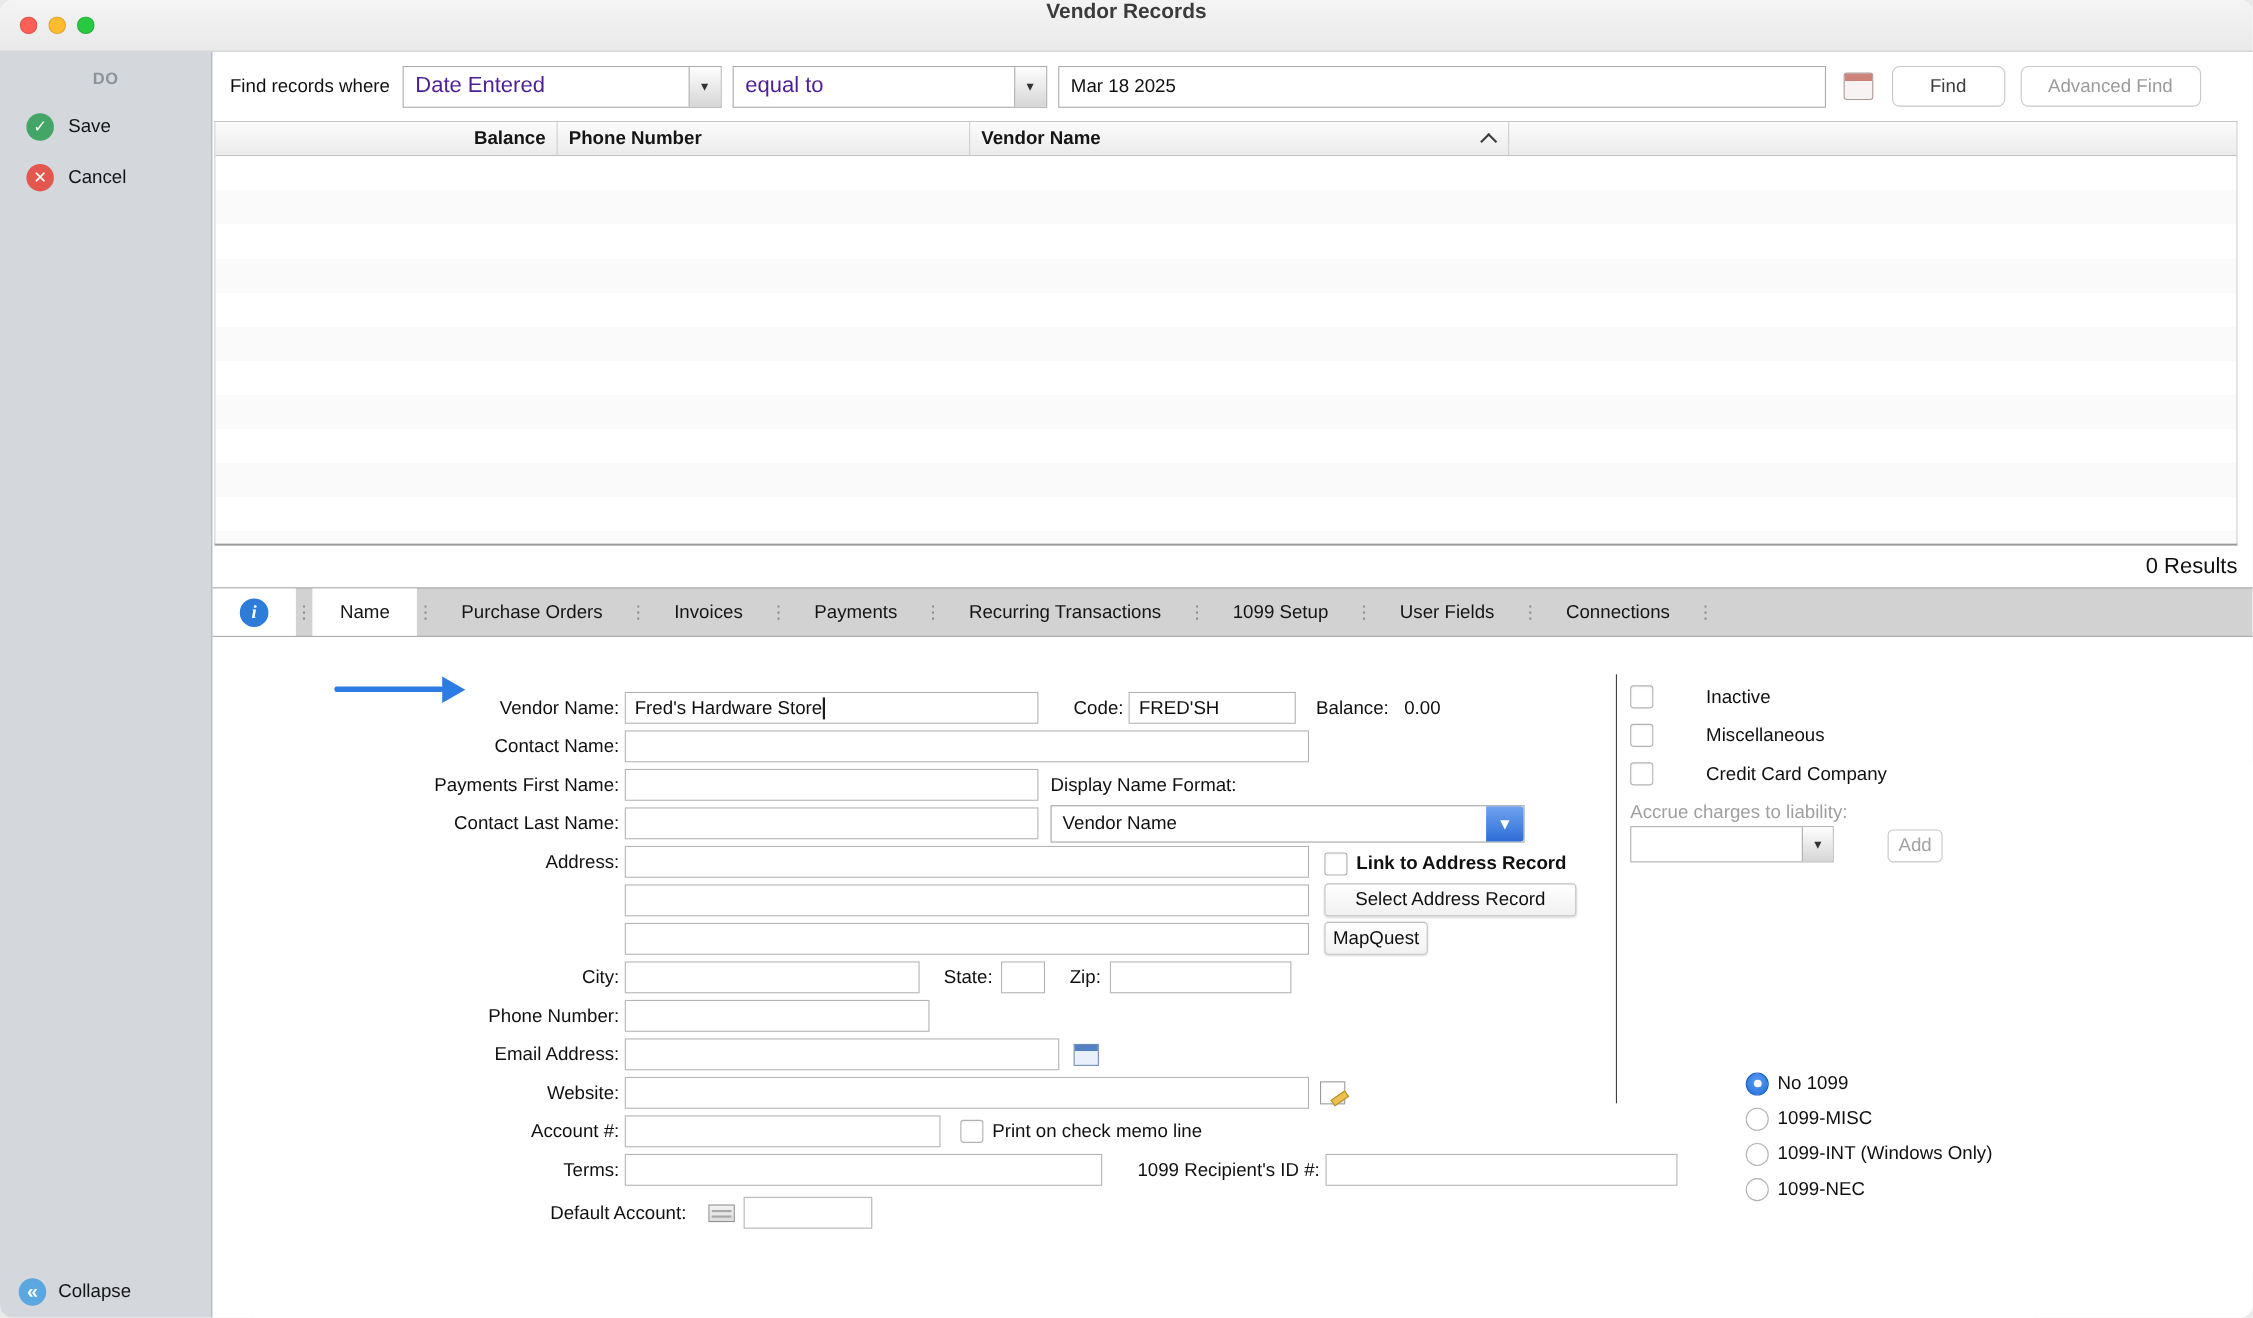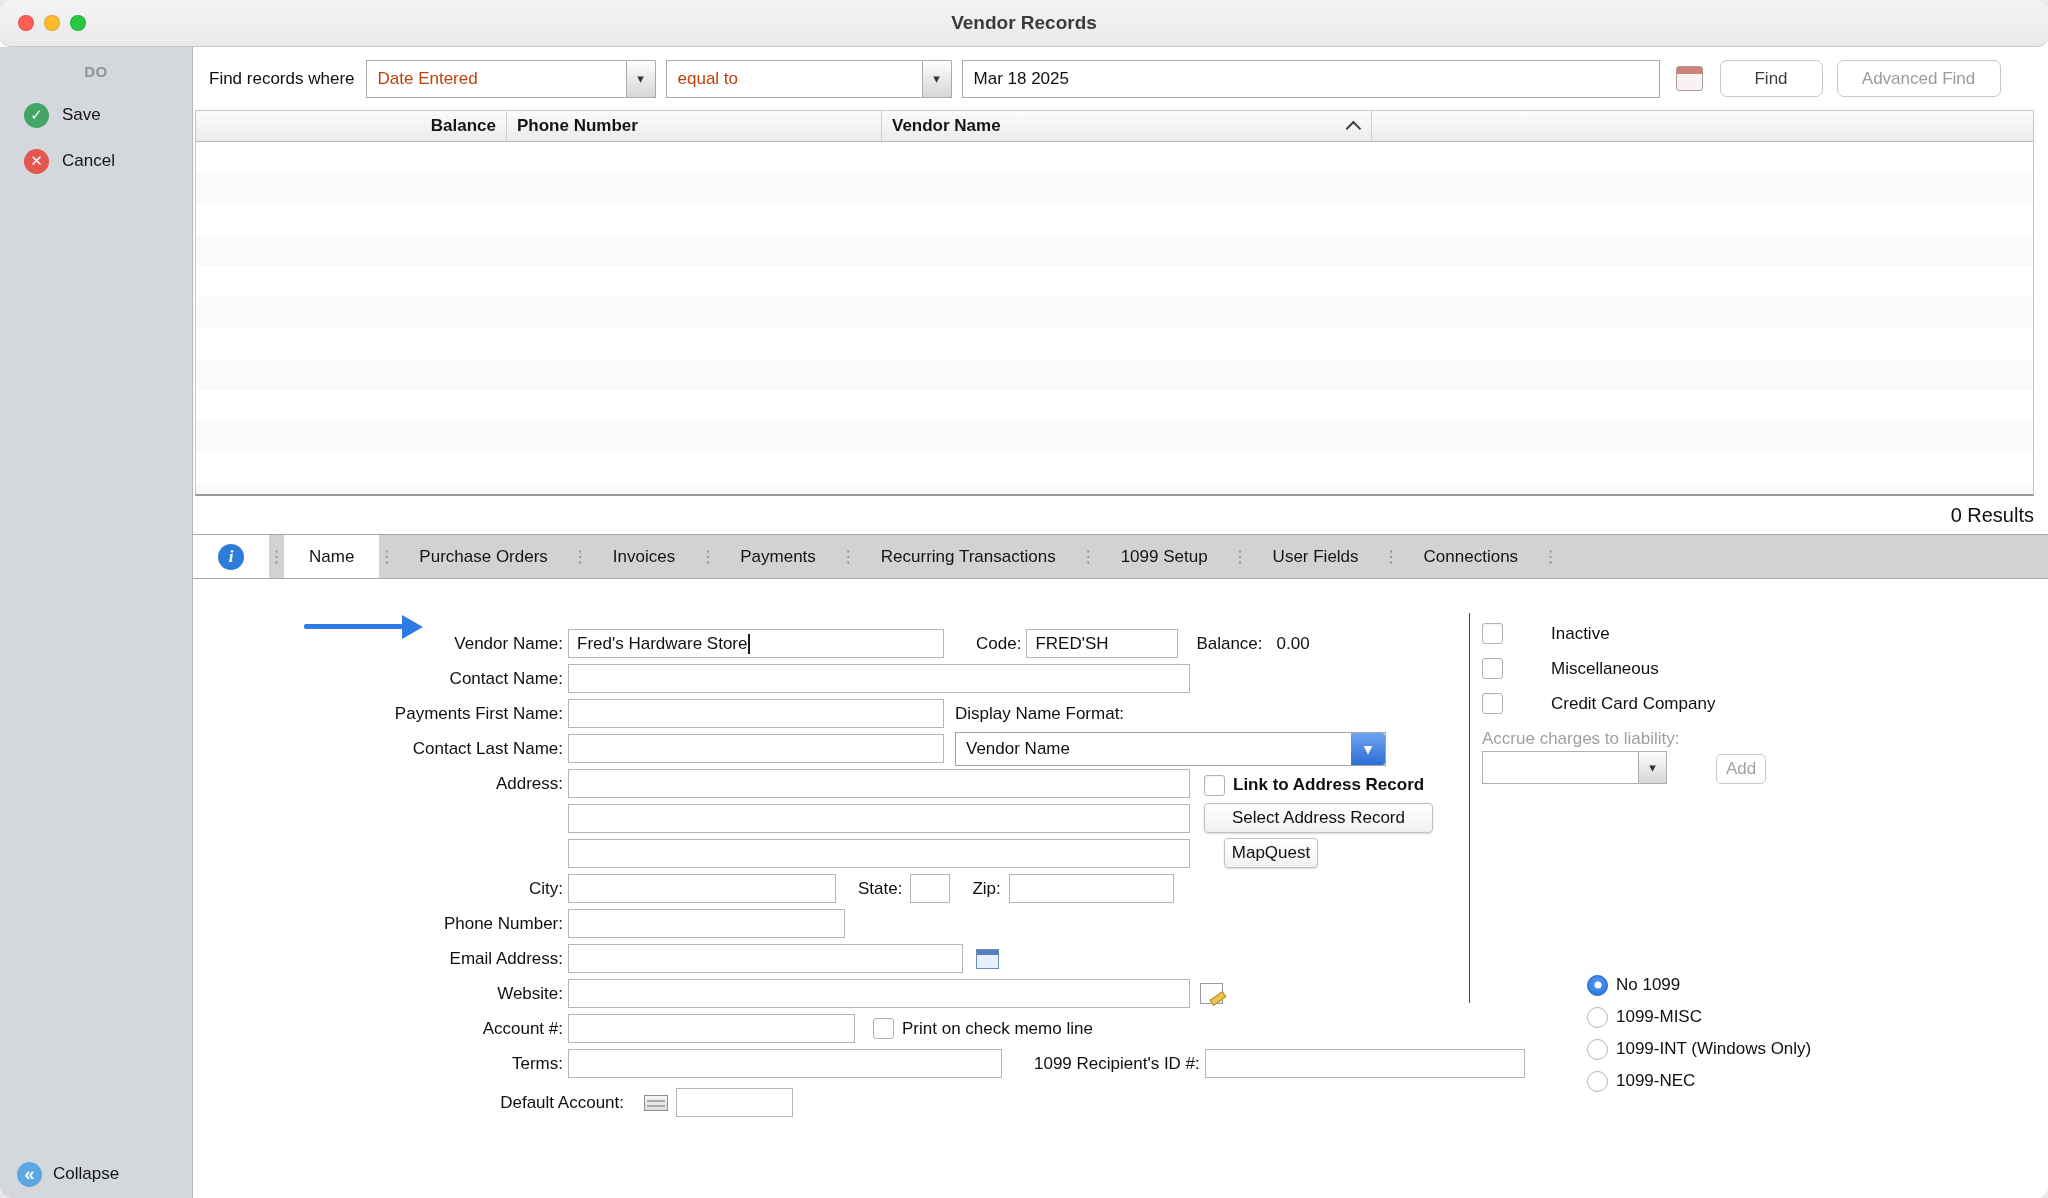--- a/index.html
+++ b/index.html
@@ -5,21 +5,21 @@
   * { margin:0; padding:0; box-sizing:border-box; }
   html,body { width:2048px; height:1198px; }
   body { font-family:"Liberation Sans", sans-serif; background:#e9e9e9; overflow:hidden; }
 
   .window { width:2048px; height:1198px; border-radius:12px; overflow:hidden;
             display:flex; flex-direction:column; background:#fff; }
 
   
   .titlebar { flex:0 0 47px; background:linear-gradient(#f4f4f4,#e9e9e9);
               border-bottom:1px solid #c6c6c6; position:relative;
-              display:flex; align-items:center; justify-content:center;border-radius:10px; }
+              display:flex; align-items:flex-start; justify-content:center; }
   .traffic { position:absolute; left:18px; top:0; bottom:0; display:flex; align-items:center; gap:10px; }
   .light { width:16px; height:16px; border-radius:50%; border:1px solid rgba(0,0,0,.12); }
   .light.red{background:#ff5f57}.light.yellow{background:#febc2e}.light.green{background:#28c840}
   .title { font-size:19px; font-weight:bold; color:#3b3b3b; }
 
   .content { flex:1; display:flex; min-height:0; }
 
   
   .sidebar { flex:0 0 193px; background:#d4d7dc; border-right:1px solid #b4b7bd; position:relative; }
   .sb-header { margin-top:16px; text-align:center; font-size:15px; font-weight:bold;
@@ -34,21 +34,21 @@
   .sb-collapse { position:absolute; left:0; right:0; bottom:0; height:48px; display:flex;
                  align-items:center; padding-left:17px; gap:11px; font-size:17px; color:#141414; }
 
   
   .main { flex:1; display:flex; flex-direction:column; background:#fff; min-width:0; }
 
   
   .find-bar { flex:0 0 63px; display:flex; align-items:center; padding-left:16px; }
   .find-prompt { font-size:17px; margin-right:11px; color:#101010; }
   .dropdown { height:38px; border:1px solid #ababab; background:#fff; display:flex; align-items:center; }
-  .dd-value { flex:1; padding:0 11px; font-size:17px; color:#c2410c; white-space:nowrap; overflow:hidden; }
+  .dd-value { flex:1; padding:0 11px; font-size:20px; color:#4c1d95; white-space:nowrap; overflow:hidden; }
   .dd-btn { width:29px; align-self:stretch; border-left:1px solid #ababab;
             background:linear-gradient(#fefefe,#d6d6d6); display:flex; align-items:center;
             justify-content:center; font-size:13px; color:#333; }
   .dd-field{width:290px; margin-right:10px;} .dd-op{width:286px; margin-right:10px;}
   .find-value { width:698px; height:38px; border:1px solid #ababab; display:flex; align-items:center;
                 padding:0 11px; font-size:17px; color:#101010; }
   .calendar-icon { width:27px; height:25px; margin-left:16px; border:1px solid #b09a96;
                    border-radius:3px; background:linear-gradient(#cf8279 0 7px, #f6f3f2 7px); }
   .btn { border:1px solid #c8c8c8; border-radius:7px; background:#fff; font-size:17px; color:#3c3c3c;
          display:flex; align-items:center; justify-content:center; }
@@ -110,21 +110,21 @@
   .dnf-btn { width:34px; align-self:stretch; background:linear-gradient(#6fa3ef,#2d6ed6);
              border-radius:0 3px 3px 0; display:flex; align-items:center; justify-content:center;
              color:#fff; font-size:15px; font-weight:bold; }
 
   .addr-side { position:absolute; left:1011px; top:195px; }
   .link-row { display:flex; align-items:center; height:22px; font-size:17px; color:#101010;font-weight:bold; }
   .side-btn { border:1px solid #c0c0c0; border-radius:4px; background:linear-gradient(#ffffff,#f1f1f1);
               box-shadow:0 1px 2px rgba(0,0,0,.15); font-size:17px; color:#101010;
               display:flex; align-items:center; justify-content:center; }
   .btn-select { width:229px; height:30px; margin-top:7px; }
-  .btn-mapquest { width:94px; height:30px; margin-top:5px;margin-left:20px; }
+  .btn-mapquest { width:94px; height:30px; margin-top:5px; }
 
   .divider { position:absolute; left:1276px; top:34px; height:390px; border-left:1px solid #3e3e3e; }
   .side-col { position:absolute; left:1289px; top:30px; }
   .side-row { height:35px; display:flex; align-items:flex-end; font-size:17px; color:#101010;gap:40px; }
   .accrue-label { color:#9f9f9f; }
   .accrue-dd { width:185px; height:33px; border:1px solid #b0b0b0; background:#fff;
                display:flex; align-items:center; }
   .accrue-dd .dd-btn { width:28px; }
   .btn-add { width:50px; height:30px; margin-left:9px; border:1px solid #c8c8c8; border-radius:5px;
              background:#fff; color:#a2a2a2; font-size:17px;

